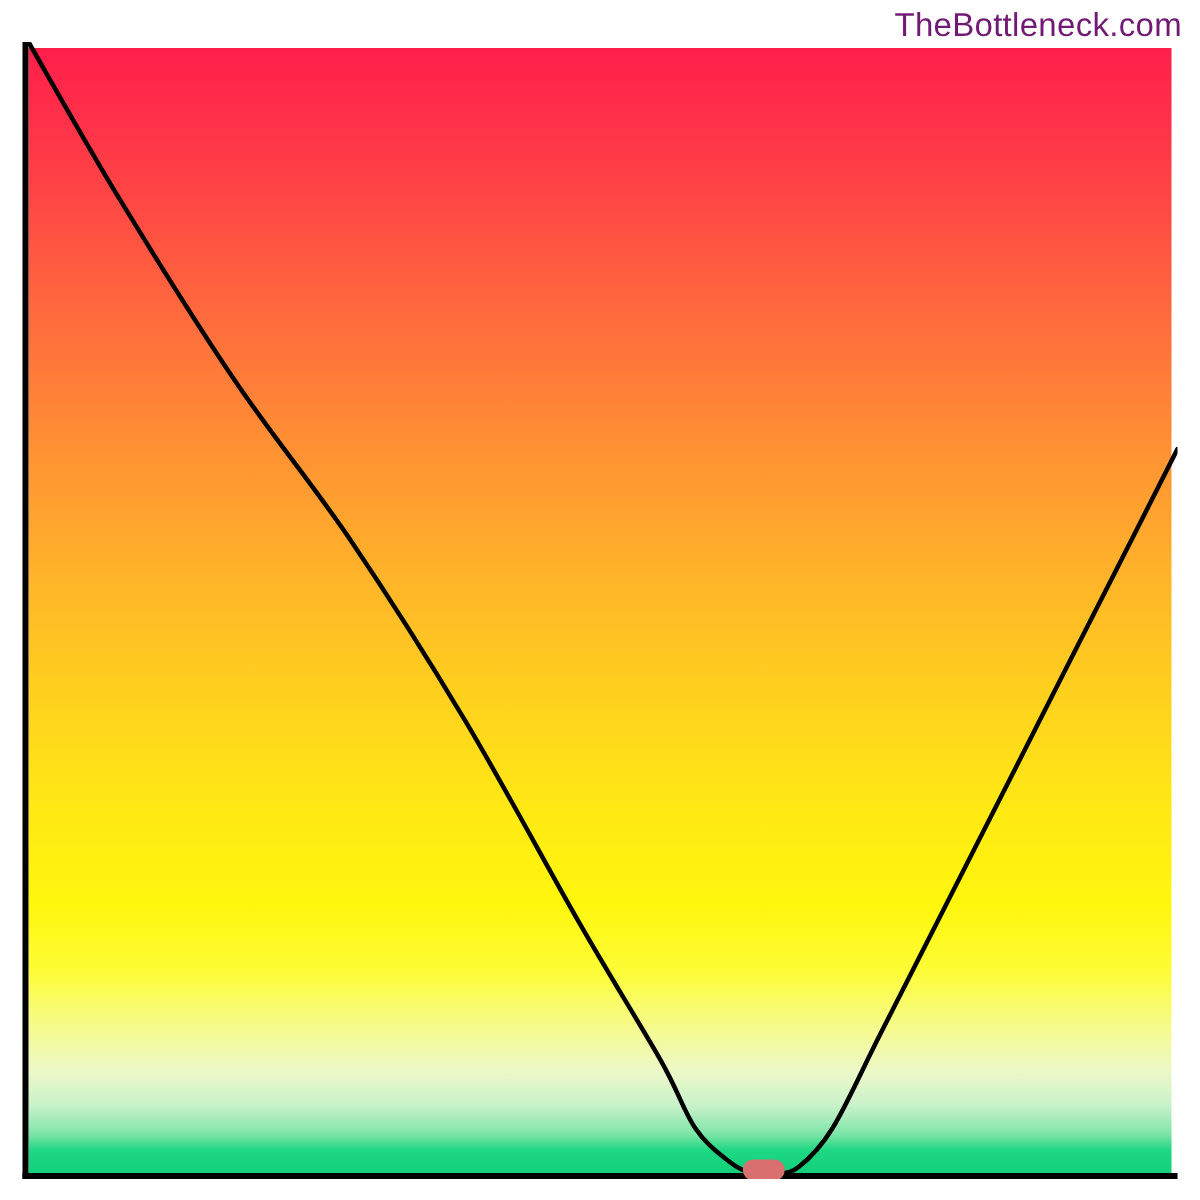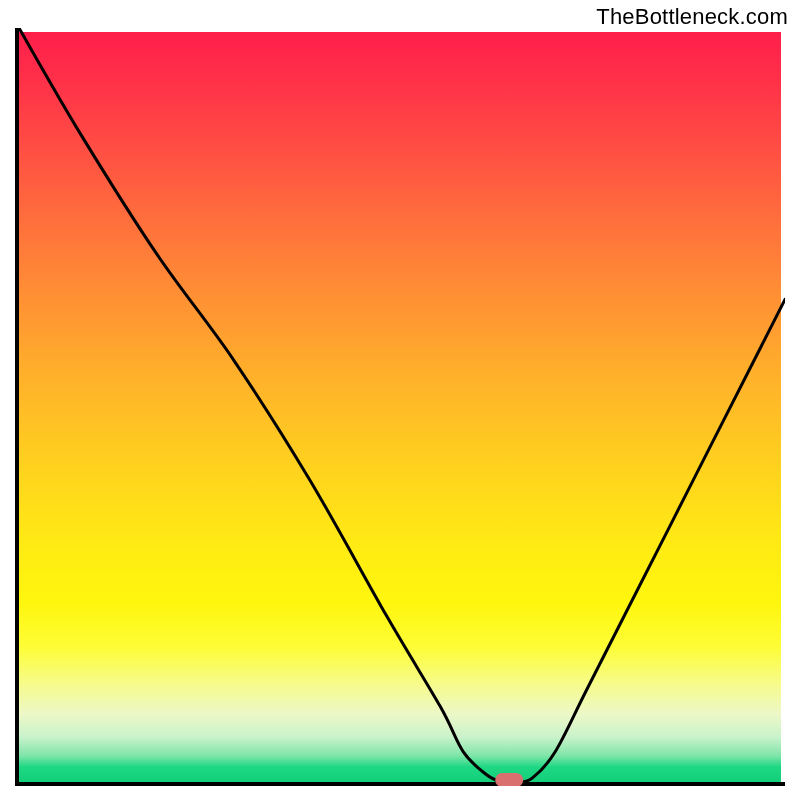--- a/index.html
+++ b/index.html
@@ -9,21 +9,21 @@
     background: #ffffff;
     font-family: Arial, sans-serif;
     position: relative;
     overflow: hidden;
   }
   .watermark {
     position: absolute;
     top: 4px;
     right: 12px;
     font-size: 22px;
-    color: #000000;
+    color: #701a75;
     font-weight: 500;
     z-index: 10;
     letter-spacing: 0.2px;
   }
   .chart-frame {
     position: absolute;
     left: 15px;
     top: 28px;
     width: 770px;
     height: 758px;

